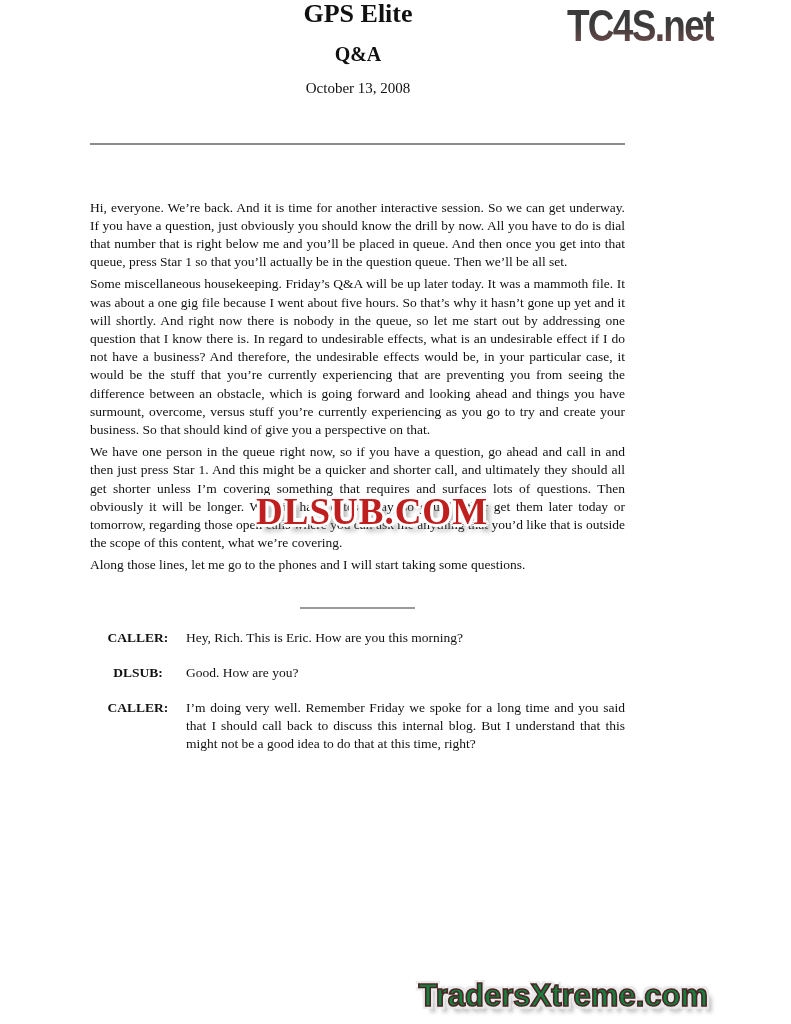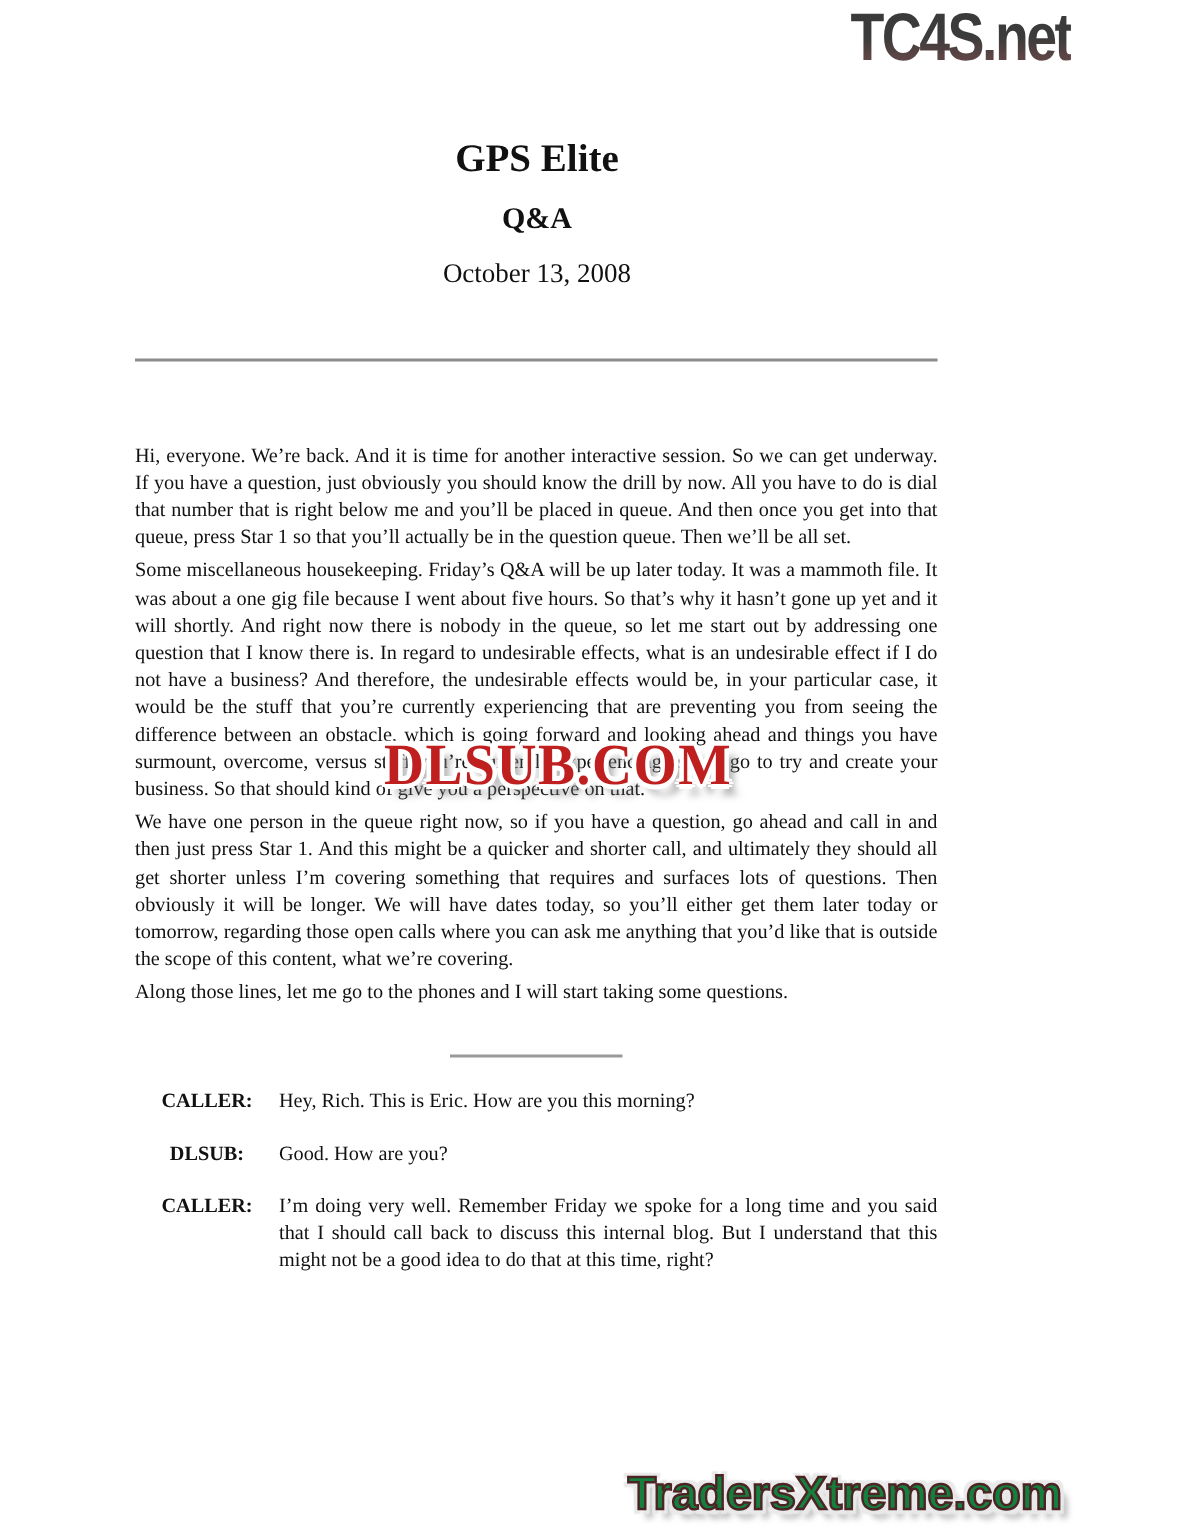--- a/index.html
+++ b/index.html
@@ -26,24 +26,24 @@
     transform: scaleX(0.84) scaleY(1.02);
     transform-origin: right top;
     background: linear-gradient(180deg, #3a3a3a 0%, #3c3b3b 48%, #7b4e4e 100%);
     -webkit-background-clip: text;
     background-clip: text;
     color: transparent;
     text-shadow: none;
   }
 
   
-  .head-block { padding-top: 92px; text-align: center; }
+  .head-block { text-align: center; }
   .doc-title   { font-size: 26px; font-weight: 700; line-height: 1.1; }
   .doc-subtitle{ font-size: 20px; font-weight: 700; margin-top: 14px; }
-  .doc-date    { font-size: 18px; font-weight: 400; margin-top: 14px; }
+  .doc-date    { font-size: 15px; font-weight: 400; margin-top: 14px; }
 
   .rule-full {
     margin: 46px 91px 0 90px;
     border: none;
     border-top: 2px solid #8c8c8c;
     height: 0;
   }
 
   
   .content {

